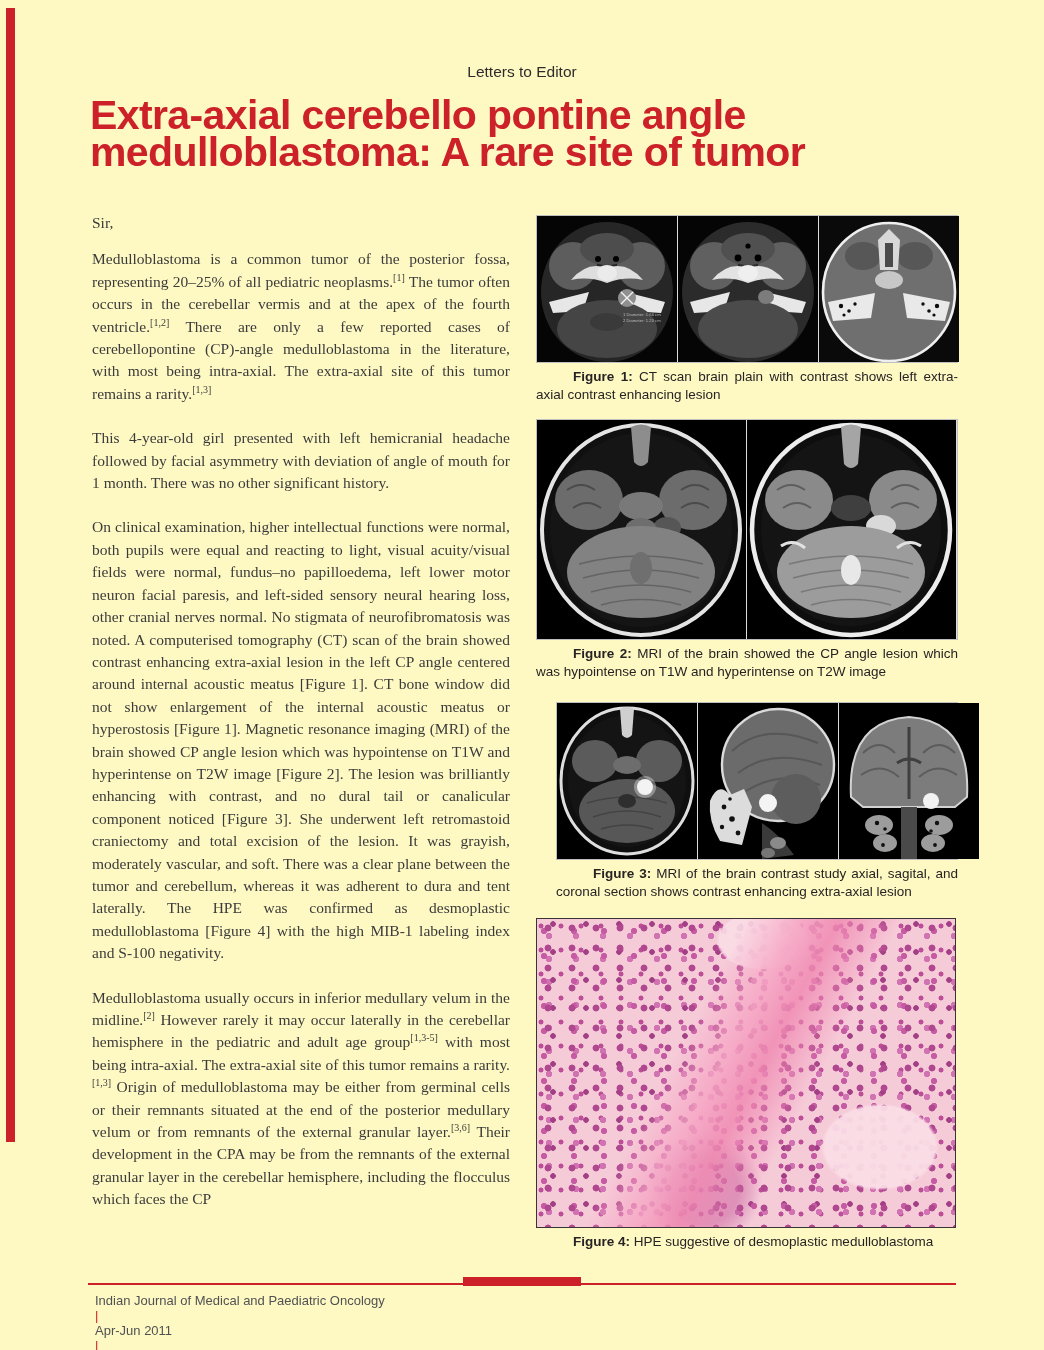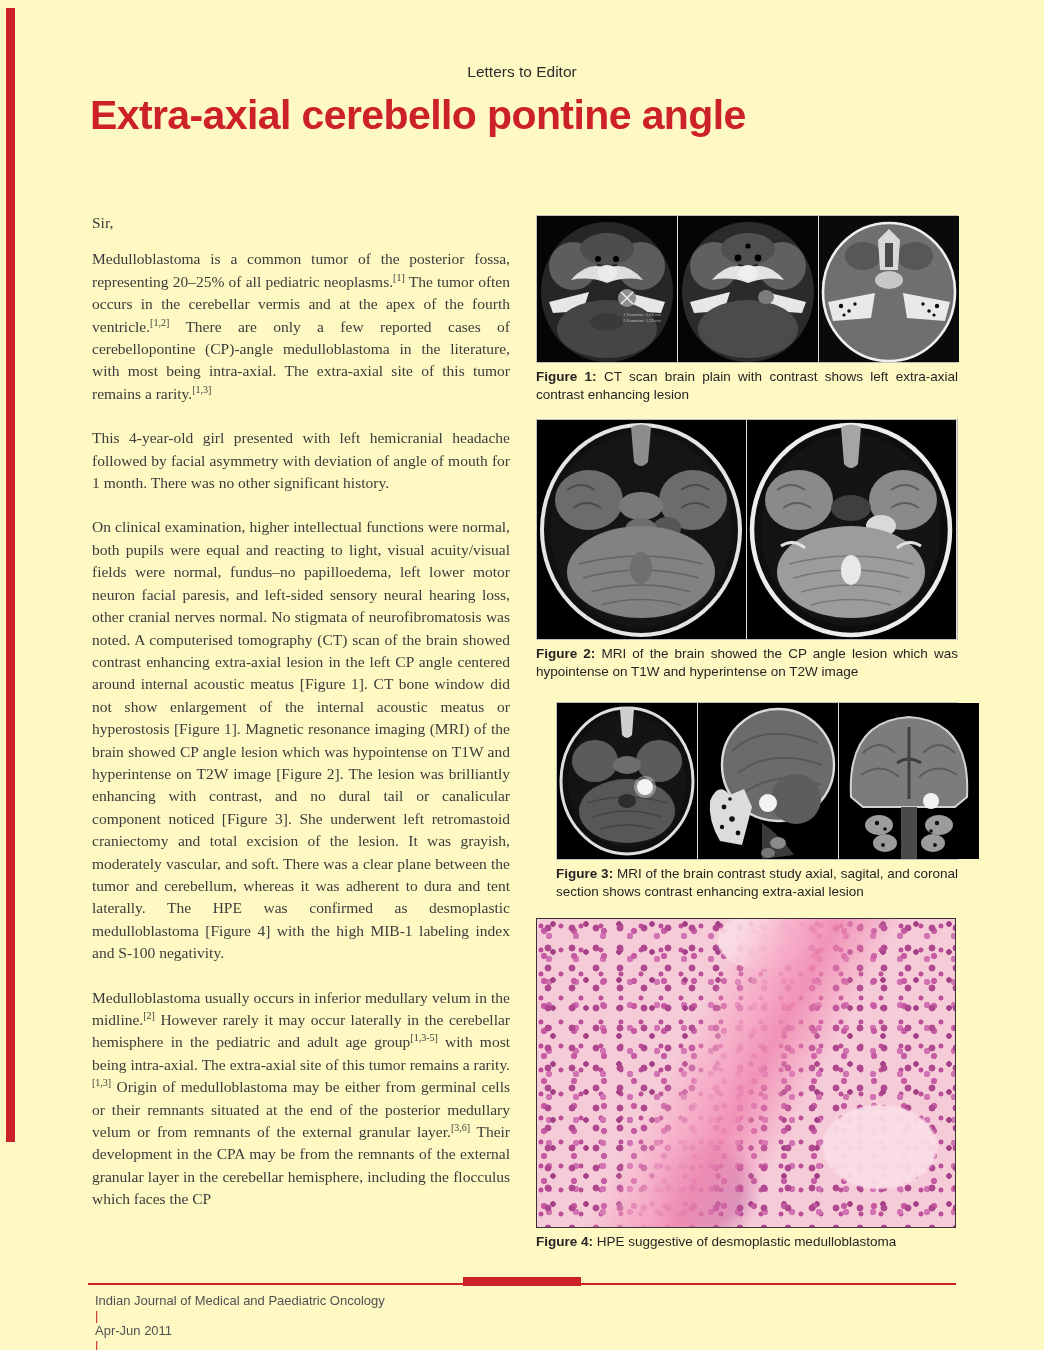--- a/index.html
+++ b/index.html
@@ -18,21 +18,21 @@
   .col-left p.salutation{text-align:left;margin-bottom:14px;}
   sup{font-size:10px;line-height:0;vertical-align:super;}
   
   .col-right{position:absolute;top:215px;left:536px;width:422px;}
   figure{margin:0;}
   .mt15{margin-top:15px;} .mt21{margin-top:21px;padding-left:20px;} .mt17{margin-top:17px;}
   .figimg{display:flex;gap:1px;background:#dcdcdc;border:1px solid #bfbfbf;}
   .figimg svg{display:block;flex:0 0 auto;}
   figcaption{margin-top:5px;font-family:"Liberation Sans", sans-serif;
         font-size:13.5px;line-height:18px;color:#272324;text-align:justify;}
-  figcaption strong{font-weight:bold;}
+  figcaption strong{font-weight:bold;margin-left:37px;}
   
   .histo{width:420px;height:310px;border:1px solid #3a3436;box-sizing:border-box;
     background-color:#f6cbd8;
     background-image:
       linear-gradient(118deg, rgba(255,255,255,0) 36%, rgba(246,166,196,0.85) 45%,
                       rgba(240,138,178,0.85) 52%, rgba(255,255,255,0) 63%),
       radial-gradient(ellipse 95px 70px at 82% 74%, rgba(250,221,230,0.95) 0 58%, rgba(250,221,230,0) 62%),
       radial-gradient(ellipse 75px 48px at 54% 7%, rgba(250,221,230,0.9) 0 58%, rgba(250,221,230,0) 62%),
       radial-gradient(circle at 40% 88%, rgba(168,60,140,0.38) 0 34px, rgba(168,60,140,0) 58px),
       radial-gradient(circle at 11px 9px,  #b04890 3.1px, rgba(176,72,144,0) 3.8px),
@@ -54,21 +54,21 @@
 </style>
 </head>
 <body>
 
 <div class="page">
 
   <div class="red-bar"></div>
 
   <div class="section-header">Letters to Editor</div>
 
-  <h1 class="title"><span>Extra-axial cerebello pontine angle</span><br></h1>
+  <h1 class="title"><span>Extra-axial cerebello pontine angle</span><br><span>medulloblastoma: A rare site of tumor</span></h1>
 
   <div class="col-left">
     <p class="salutation">Sir,</p>
     <p><span>Medulloblastoma is a common tumor of the posterior fossa, representing 20–25% of all pediatric neoplasms.</span><sup>[1]</sup><span> The tumor often occurs in the cerebellar vermis and at the apex of the fourth ventricle.</span><sup>[1,2]</sup><span> There are only a few reported cases of cerebellopontine (CP)-angle medulloblastoma in the literature, with most being intra-axial. The extra-axial site of this tumor remains a rarity.</span><sup>[1,3]</sup></p>
     <p><span>This 4-year-old girl presented with left hemicranial headache followed by facial asymmetry with deviation of angle of mouth for 1 month. There was no other significant history.</span></p>
     <p><span>On clinical examination, higher intellectual functions were normal, both pupils were equal and reacting to light, visual acuity/visual fields were normal, fundus–no papilloedema, left lower motor neuron facial paresis, and left-sided sensory neural hearing loss, other cranial nerves normal. No stigmata of neurofibromatosis was noted. A computerised tomography (CT) scan of the brain showed contrast enhancing extra-axial lesion in the left CP angle centered around internal acoustic meatus [Figure 1]. CT bone window did not show enlargement of the internal acoustic meatus or hyperostosis [Figure 1]. Magnetic resonance imaging (MRI) of the brain showed CP angle lesion which was hypointense on T1W and hyperintense on T2W image [Figure 2]. The lesion was brilliantly enhancing with contrast, and no dural tail or canalicular component noticed [Figure 3]. She underwent left retromastoid craniectomy and total excision of the lesion. It was grayish, moderately vascular, and soft. There was a clear plane between the tumor and cerebellum, whereas it was adherent to dura and tent laterally. The HPE was confirmed as desmoplastic medulloblastoma [Figure 4] with the high MIB-1 labeling index and S-100 negativity.</span></p>
     <p><span>Medulloblastoma usually occurs in inferior medullary velum in the midline.</span><sup>[2]</sup><span> However rarely it may occur laterally in the cerebellar hemisphere in the pediatric and adult age group</span><sup>[1,3-5]</sup><span> with most being intra-axial. The extra-axial site of this tumor remains a rarity.</span><sup>[1,3]</sup><span> Origin of medulloblastoma may be either from germinal cells or their remnants situated at the end of the posterior medullary velum or from remnants of the external granular layer.</span><sup>[3,6]</sup><span> Their development in the CPA may be from the remnants of the external granular layer in the cerebellar hemisphere, including the flocculus which faces the CP</span></p>
   </div>
 
   <div class="col-right">

